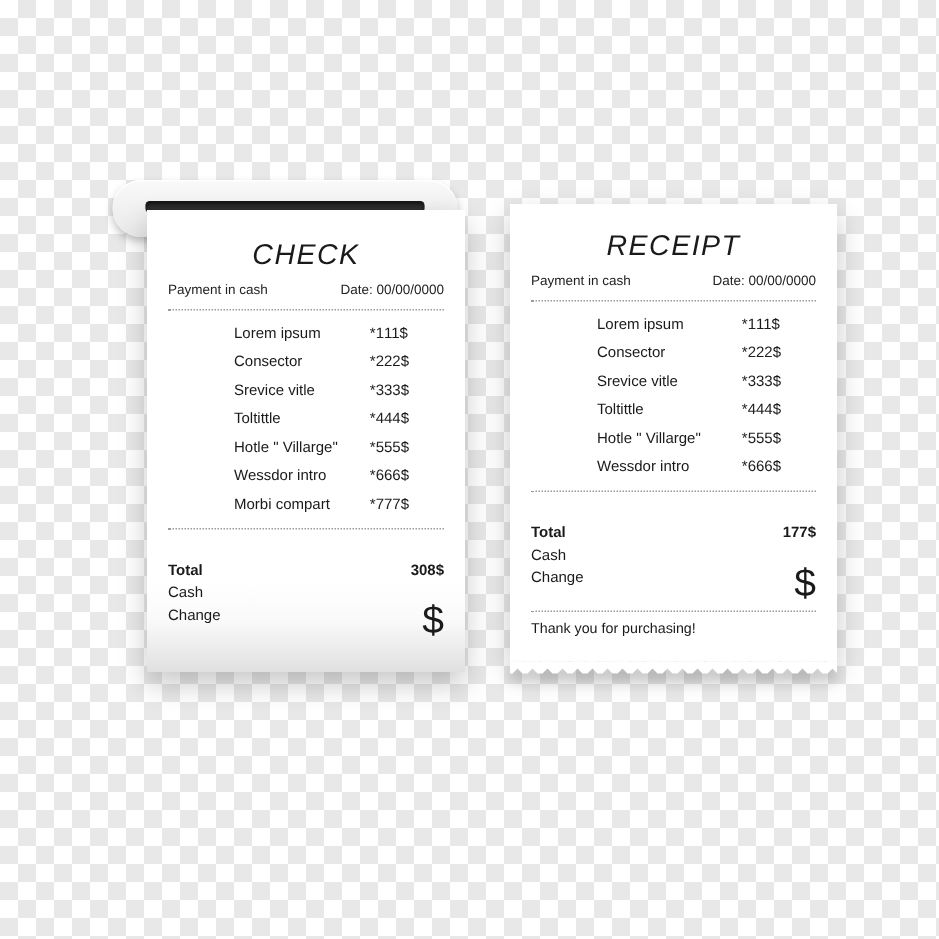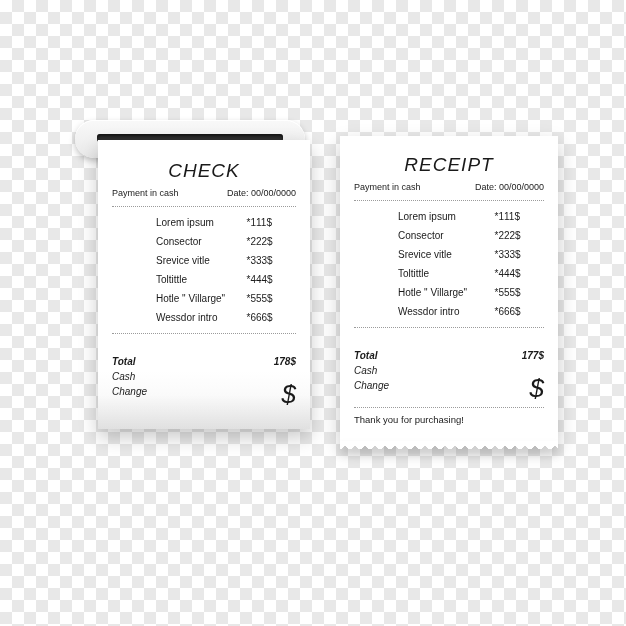--- a/index.html
+++ b/index.html
@@ -123,21 +123,20 @@
     align-items: center;
     padding: 4px 0;
   }
   .item .name { flex: 1 1 auto; padding-left: 44px; }
   .item .qty  { width: 26px; text-align: right; color:#222; }
   .item .price{ width: 40px; text-align: left; }
 
   .totals {
     font-size: 10px;
     margin-top: 20px;
-    font-style: italic;
   }
   .totline {
     display: flex;
     justify-content: space-between;
     padding: 2px 0;
   }
   .grand {
     font-weight: 600;
   }
   .bigsym {
@@ -210,26 +209,31 @@
         <div class="item">
           <span class="name">Hotle " Villarge"</span>
           <span class="qty">*5</span>
           <span class="price">55$</span>
         </div>
         <div class="item">
           <span class="name">Wessdor intro</span>
           <span class="qty">*6</span>
           <span class="price">66$</span>
         </div>
+        <div class="item">
+          <span class="name">Morbi compart</span>
+          <span class="qty">*7</span>
+          <span class="price">77$</span>
+        </div>
       </div>
     <hr class="sep">
     <div class="totals">
       <div class="totline grand">
         <span>Total</span>
-        <span>178$</span>
+        <span>308$</span>
       </div>
       <div class="totline">
         <span>Cash</span>
           <span></span>
       </div>
       <div class="totline">
         <span>Change</span>
           <span></span>
       </div>
       <div class="bigsym">$</div>

